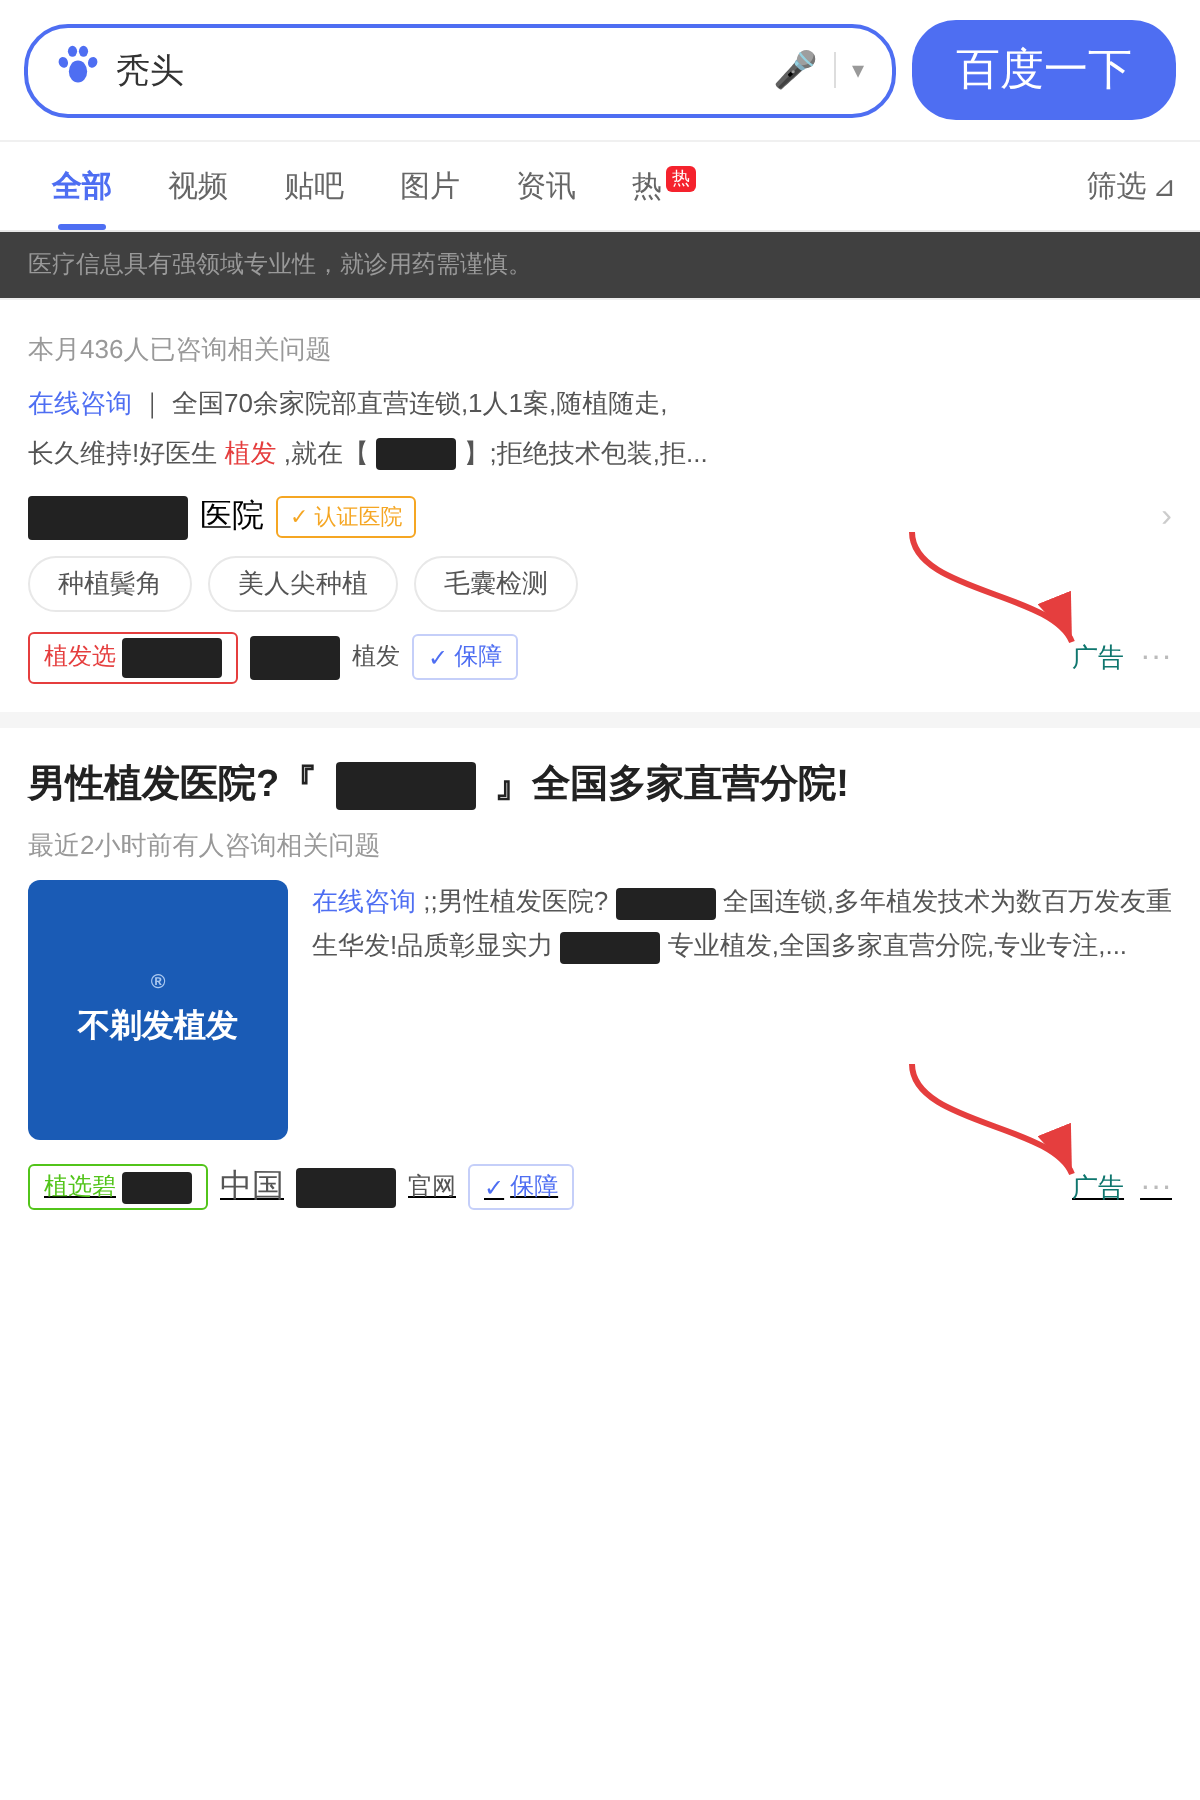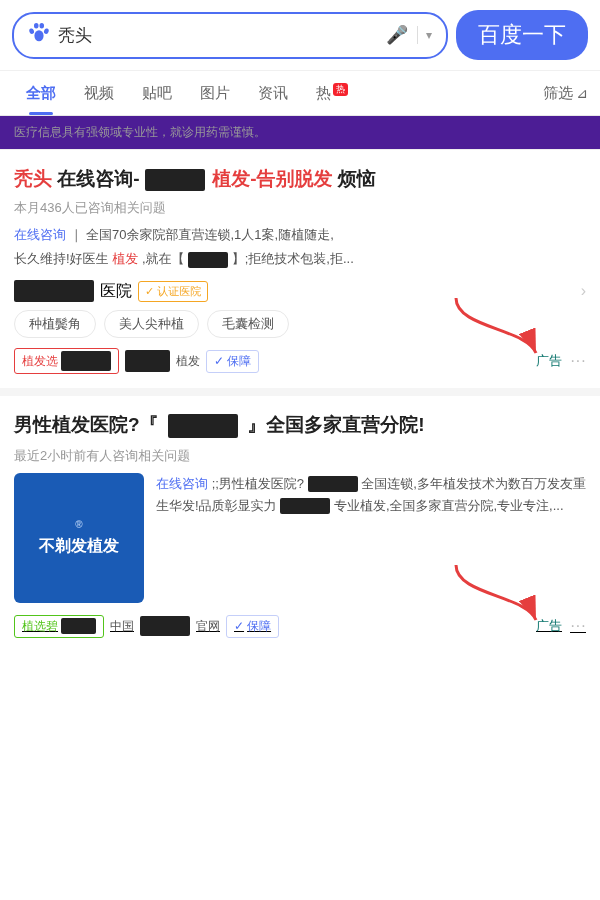--- a/index.html
+++ b/index.html
@@ -117,21 +117,21 @@
       color: #666;
       font-size: 15px;
       cursor: pointer;
     }
     .filter-icon {
       font-size: 14px;
     }
 
     
     .disclaimer {
-      background: #4c1d95;
+      background: #404040;
       padding: 8px 14px;
       font-size: 12px;
       color: #999;
       border-bottom: 1px solid #eee;
     }
 
     
     .ad-card {
       background: #fff;
       padding: 16px 14px 14px;
@@ -379,27 +379,20 @@
     <span>筛选</span>
     <span class="filter-icon">⊿</span>
   </div>
 </div>
 
 <div class="disclaimer">
   <span>医疗信息具有强领域专业性，就诊用药需谨慎。</span>
 </div>
 
 <div class="ad-card">
-  <div class="ad-title">
-    <span class="red">秃头</span>
-    <span class="black">在线咨询-</span>
-    <span style="display:inline-block;background:#222;width:60px;height:22px;border-radius:2px;vertical-align:middle;margin-right:2px;"></span>
-    <span class="red">植发-告别脱发</span>
-    <span class="black">烦恼</span>
-  </div>
   <div class="consult-count">本月436人已咨询相关问题</div>
   <div class="ad-desc-line">
     <span class="link">在线咨询</span>
     <span> ｜ </span>
     <span>全国70余家院部直营连锁,1人1案,随植随走,</span>
   </div>
   <div class="ad-desc-line">
     <span>长久维持!好医生</span>
     <span class="highlight">植发</span>
     <span>,就在【</span>
@@ -493,21 +486,21 @@
       </defs>
       <path d="M 20 10 C 20 40, 90 40, 100 65" stroke="#e53e3e" stroke-width="3" fill="none" marker-end="url(#arrowhead2)"></path>
     </svg>
 
     <div class="tags-row-2">
       <div class="tags-left">
         <span class="tag-green-outline">
           <span>植选碧</span>
           <span style="display:inline-block;background:#222;width:35px;height:16px;border-radius:2px;vertical-align:middle;"></span>
         </span>
-        <span style="font-size:12px;color:#555;">中国</span>
+        <span style="font-size:16px;color:#555;">中国</span>
         <span style="display:inline-block;background:#222;width:50px;height:20px;border-radius:2px;vertical-align:middle;"></span>
         <span style="font-size:12px;color:#555;">官网</span>
         <span class="tag-blue-verified">
           <span>✓</span>
           <span>保障</span>
         </span>
       </div>
       <div class="ad-meta">
         <span class="ad-label">广告</span>
         <span class="more-icon">···</span>

